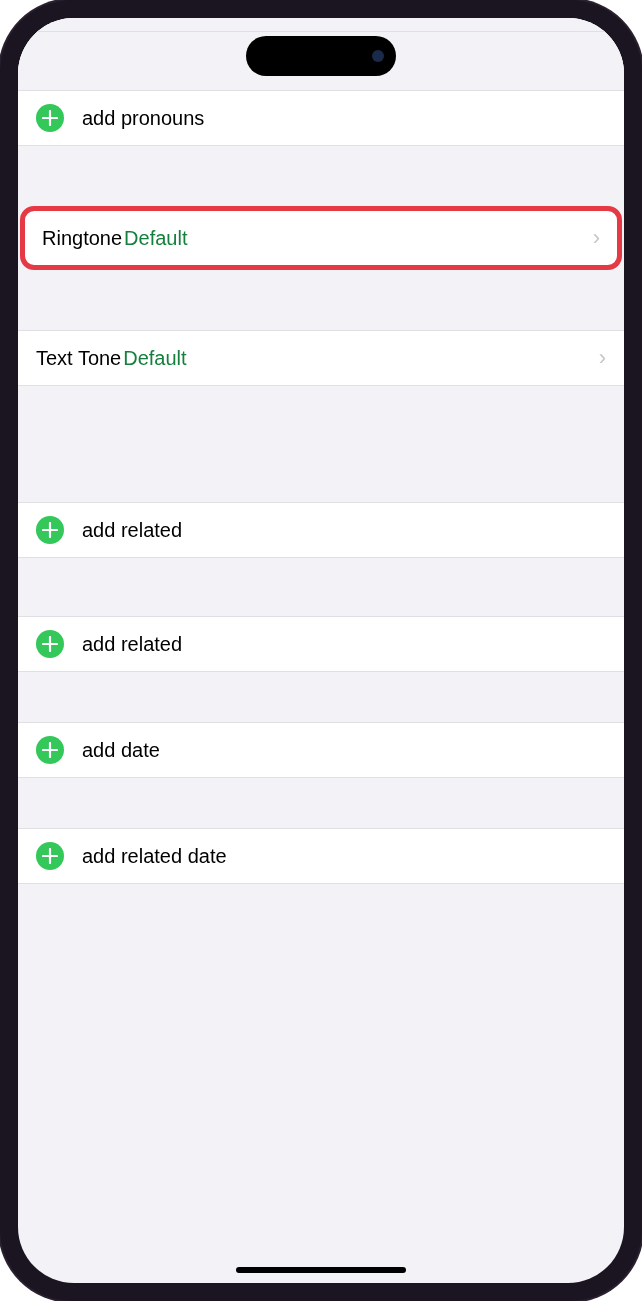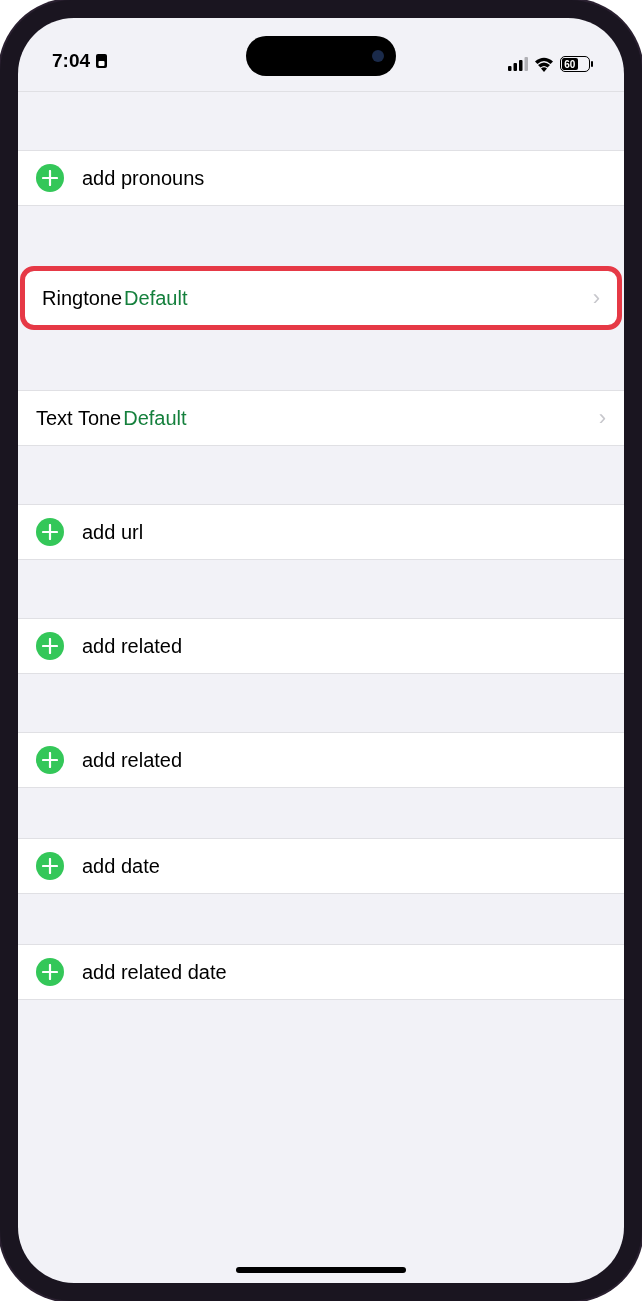--- a/index.html
+++ b/index.html
@@ -165,44 +165,20 @@
 </head>
 <body>
 
 <div class="device-frame">
 
   <div class="screen">
     <div class="dynamic-island">
       <div class="camera-dot"></div>
     </div>
 
-    <div class="status-bar">
-      <div class="status-left">
-        <span>7:04</span>
-        <svg class="card-ico" viewBox="0 0 11 14">
-            <rect x="0" y="0" width="11" height="14" rx="2" fill="#000"></rect>
-            <rect x="2.5" y="7" width="6" height="5" rx="1" fill="#fff"></rect>
-          </svg>
-      </div>
-      <div class="status-right">
-        <svg class="sig-icon" viewBox="0 0 20 14">
-            <rect x="0" y="9" width="3.5" height="5" rx="1" fill="#000"></rect>
-            <rect x="5.5" y="6" width="3.5" height="8" rx="1" fill="#000"></rect>
-            <rect x="11" y="3" width="3.5" height="11" rx="1" fill="#000"></rect>
-            <rect x="16.5" y="0" width="3.5" height="14" rx="1" fill="#b0b0b5"></rect>
-          </svg>
-        <svg class="wifi-icon" viewBox="0 0 20 15">
-            <path d="M10 15 L7 11.5 Q10 9 13 11.5 Z M4 8 Q10 3 16 8 L13.5 10.5 Q10 7.5 6.5 10.5 Z M1 4.5 Q10 -3 19 4.5 L16.5 7 Q10 1 3.5 7 Z" fill="#000"></path>
-          </svg>
-        <div class="battery-box">
-          <div class="battery-fill" style="width:60%">60</div>
-          <div class="battery-cap"></div>
-        </div>
-      </div>
-    </div>
 
 
     <div class="content">
       <div class="spacer-top"></div>
 
 
       <div class="section-gap"></div>
 
       <div class="row">
         <span class="plus-icon">
@@ -227,28 +203,20 @@
       <div class="section-gap-lg"></div>
 
       <div class="row">
         <span class="row-key">Text Tone</span>
         <span class="row-value">Default</span>
         <span class="chevron">›</span>
       </div>
 
       <div class="section-gap-lg"></div>
 
-      <div class="row">
-        <span class="plus-icon">
-          <svg viewBox="0 0 16 16">
-              <path d="M8 1 V15 M1 8 H15" stroke="#fff" stroke-width="2.2" stroke-linecap="round"></path>
-            </svg>
-        </span>
-        <span class="row-label">add url</span>
-      </div>
 
       <div class="section-gap-lg"></div>
 
       <div class="row">
         <span class="plus-icon">
           <svg viewBox="0 0 16 16">
               <path d="M8 1 V15 M1 8 H15" stroke="#fff" stroke-width="2.2" stroke-linecap="round"></path>
             </svg>
         </span>
         <span class="row-label">add related</span>

